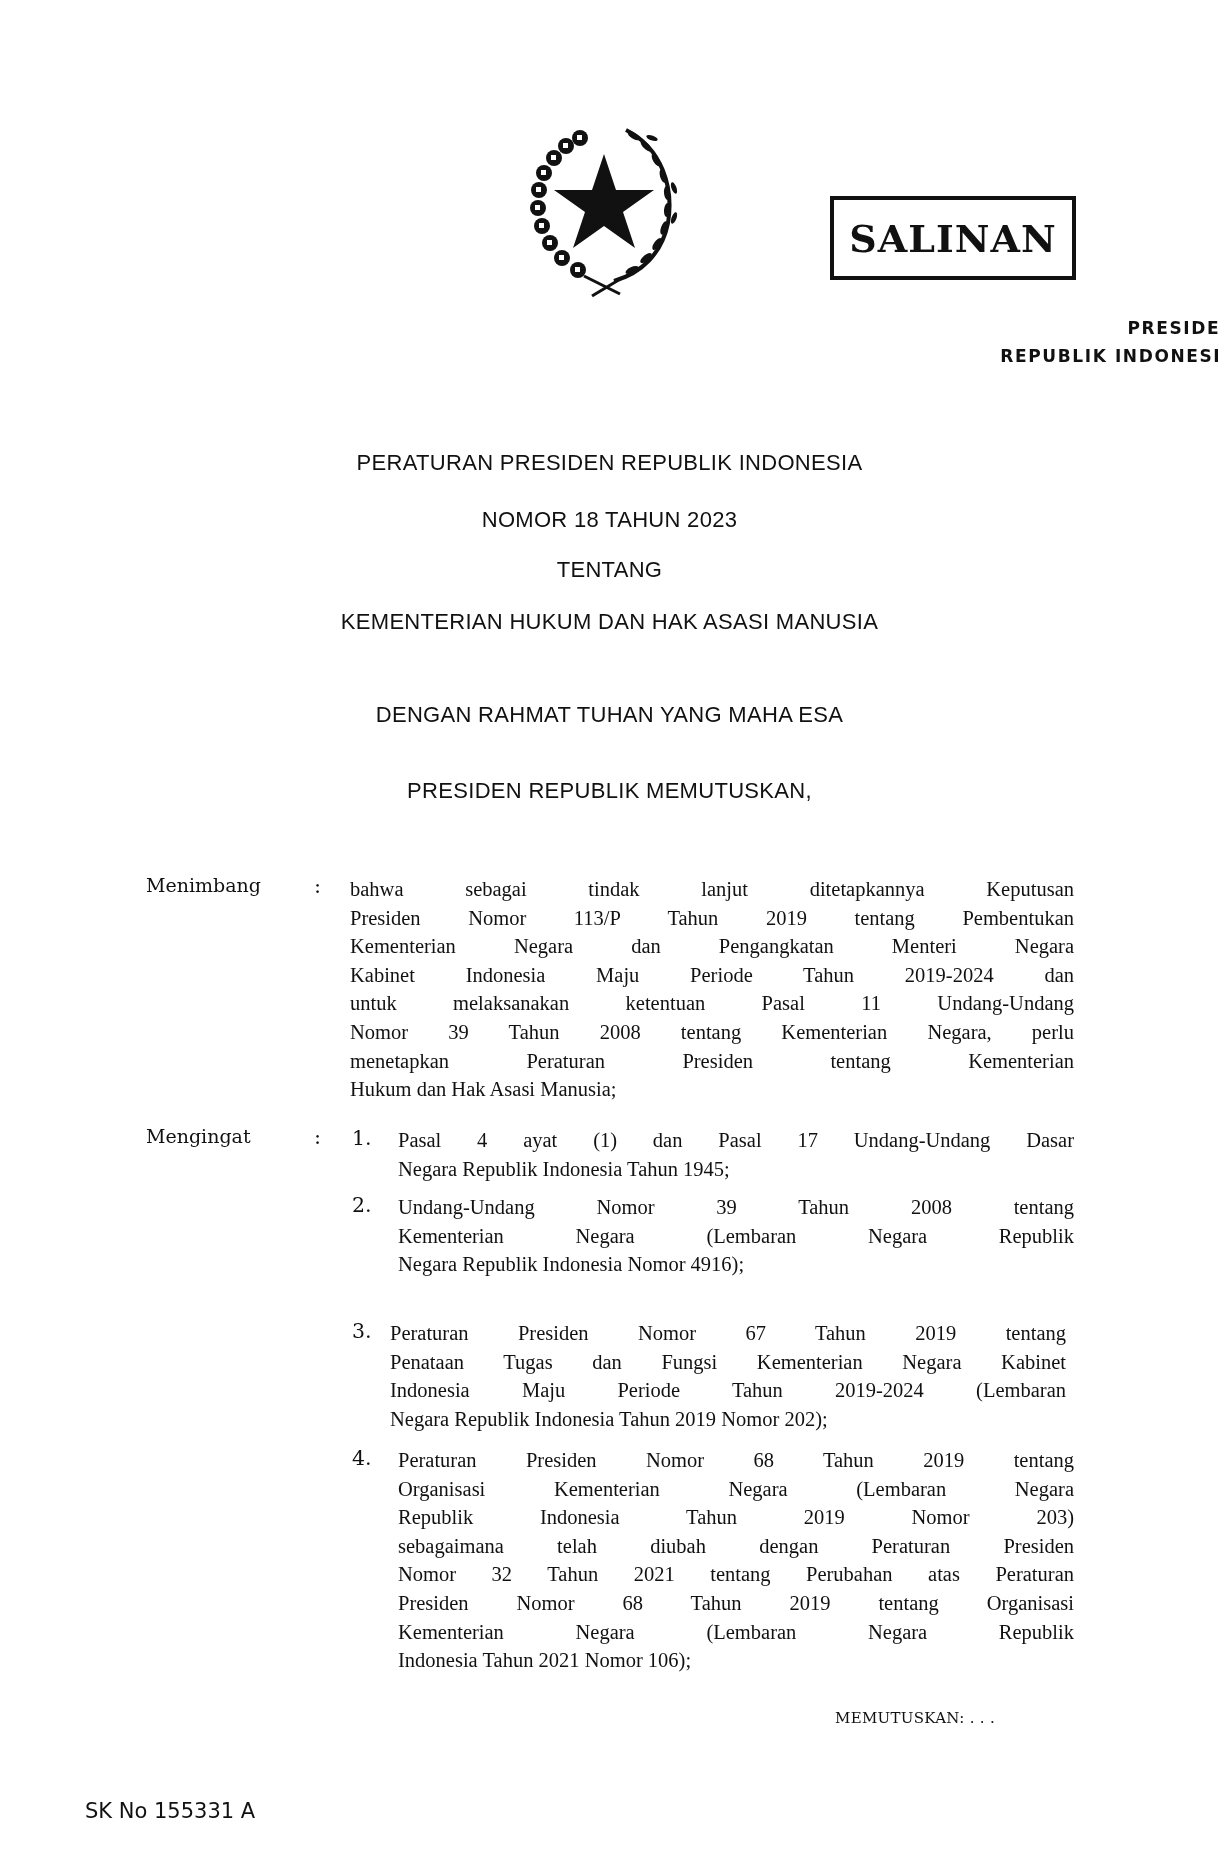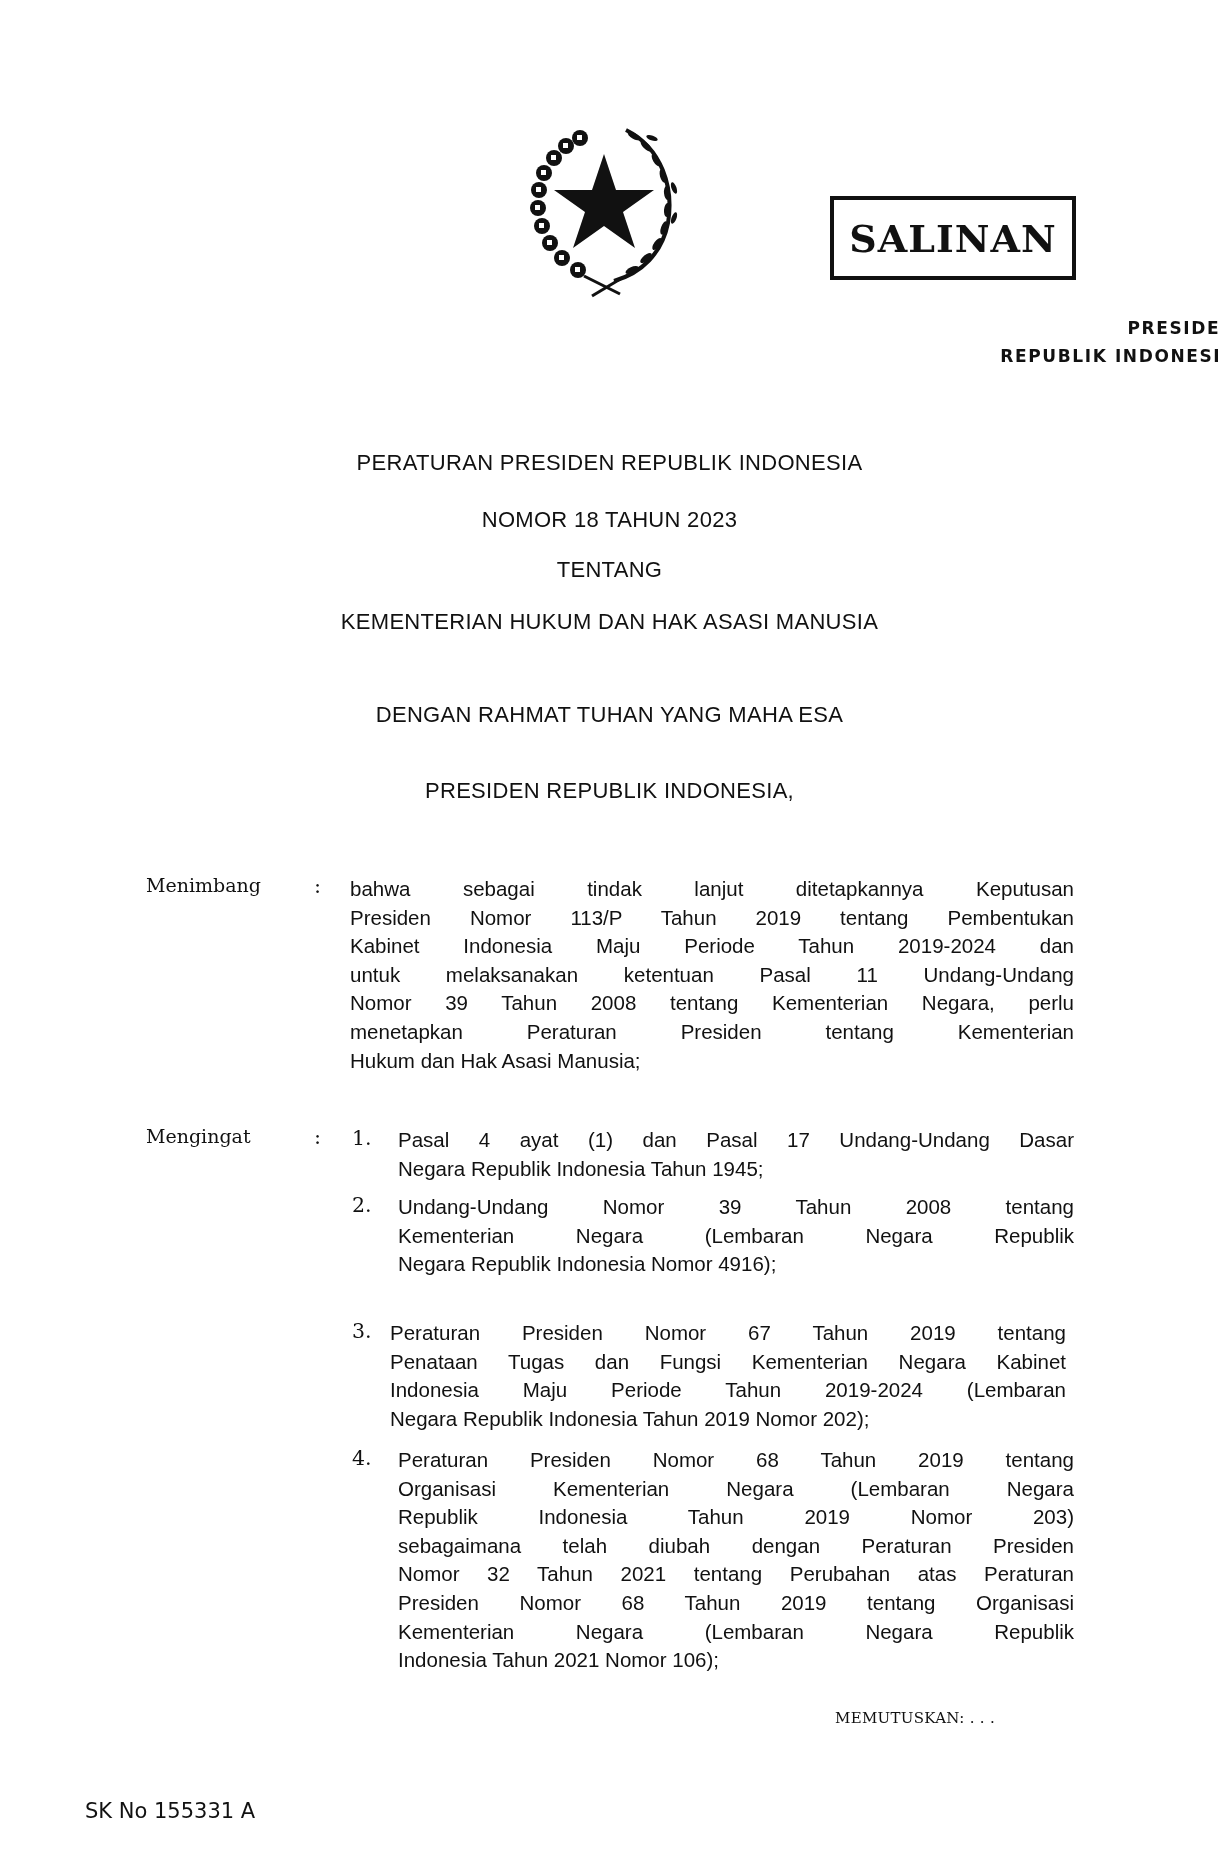--- a/index.html
+++ b/index.html
@@ -32,21 +32,21 @@
     .label {
       position: absolute; left: 146px;
       font-family: "DejaVu Serif", serif; font-size: 19px;
     }
     .colon {
       position: absolute; left: 314px;
       font-family: "DejaVu Serif", serif; font-size: 21px;
     }
     .para {
       position: absolute;
-      font-family: Liberation Sans, sans-serif; font-size: 20.5px;
+      font-family: Liberation Serif, serif; font-size: 20.5px;
       line-height: 28.6px; text-align: justify; text-align-last: left;
     }
     .para .ln { display: block; text-align: justify; text-align-last: justify; white-space: nowrap; }
     .para .ln.last { text-align-last: left; }
     .num {
       position: absolute; left: 352px;
       font-family: "DejaVu Serif", serif; font-size: 20.5px;
     }
     .memutuskan {
       position: absolute; left: 835px; top: 1709px;
@@ -118,27 +118,28 @@
 
 <div class="inst" style="top:318px;">PRESIDEN</div>
 <div class="inst" style="top:346px;">REPUBLIK INDONESIA</div>
 
 <div class="center-line" style="top:450px;">PERATURAN PRESIDEN REPUBLIK INDONESIA</div>
 <div class="center-line" style="top:507px;">NOMOR 18 TAHUN 2023</div>
 <div class="center-line" style="top:557px;">TENTANG</div>
 <div class="center-line" style="top:609px;">KEMENTERIAN HUKUM DAN HAK ASASI MANUSIA</div>
 
 <div class="center-line" style="top:702px;">DENGAN RAHMAT TUHAN YANG MAHA ESA</div>
-<div class="center-line" style="top:778px;">PRESIDEN REPUBLIK INDONESIA,</div>
+<div class="center-line" style="top:778px;">PRESIDEN REPUBLIK MEMUTUSKAN,</div>
 
 <div class="label" style="top:874px;">Menimbang</div>
 <div class="colon" style="top:874px;">:</div>
 <div class="para" style="left:350px; top:875px; width:724px;">
   <span class="ln">bahwa sebagai tindak lanjut ditetapkannya Keputusan</span>
   <span class="ln">Presiden Nomor 113/P Tahun 2019 tentang Pembentukan</span>
+  <span class="ln">Kementerian Negara dan Pengangkatan Menteri Negara</span>
   <span class="ln">Kabinet Indonesia Maju Periode Tahun 2019-2024 dan</span>
   <span class="ln">untuk melaksanakan ketentuan Pasal 11 Undang-Undang</span>
   <span class="ln">Nomor 39 Tahun 2008 tentang Kementerian Negara, perlu</span>
   <span class="ln">menetapkan Peraturan Presiden tentang Kementerian</span>
   <span class="ln last">Hukum dan Hak Asasi Manusia;</span>
 </div>
 
 <div class="label" style="top:1125px;">Mengingat</div>
 <div class="colon" style="top:1125px;">:</div>
 

